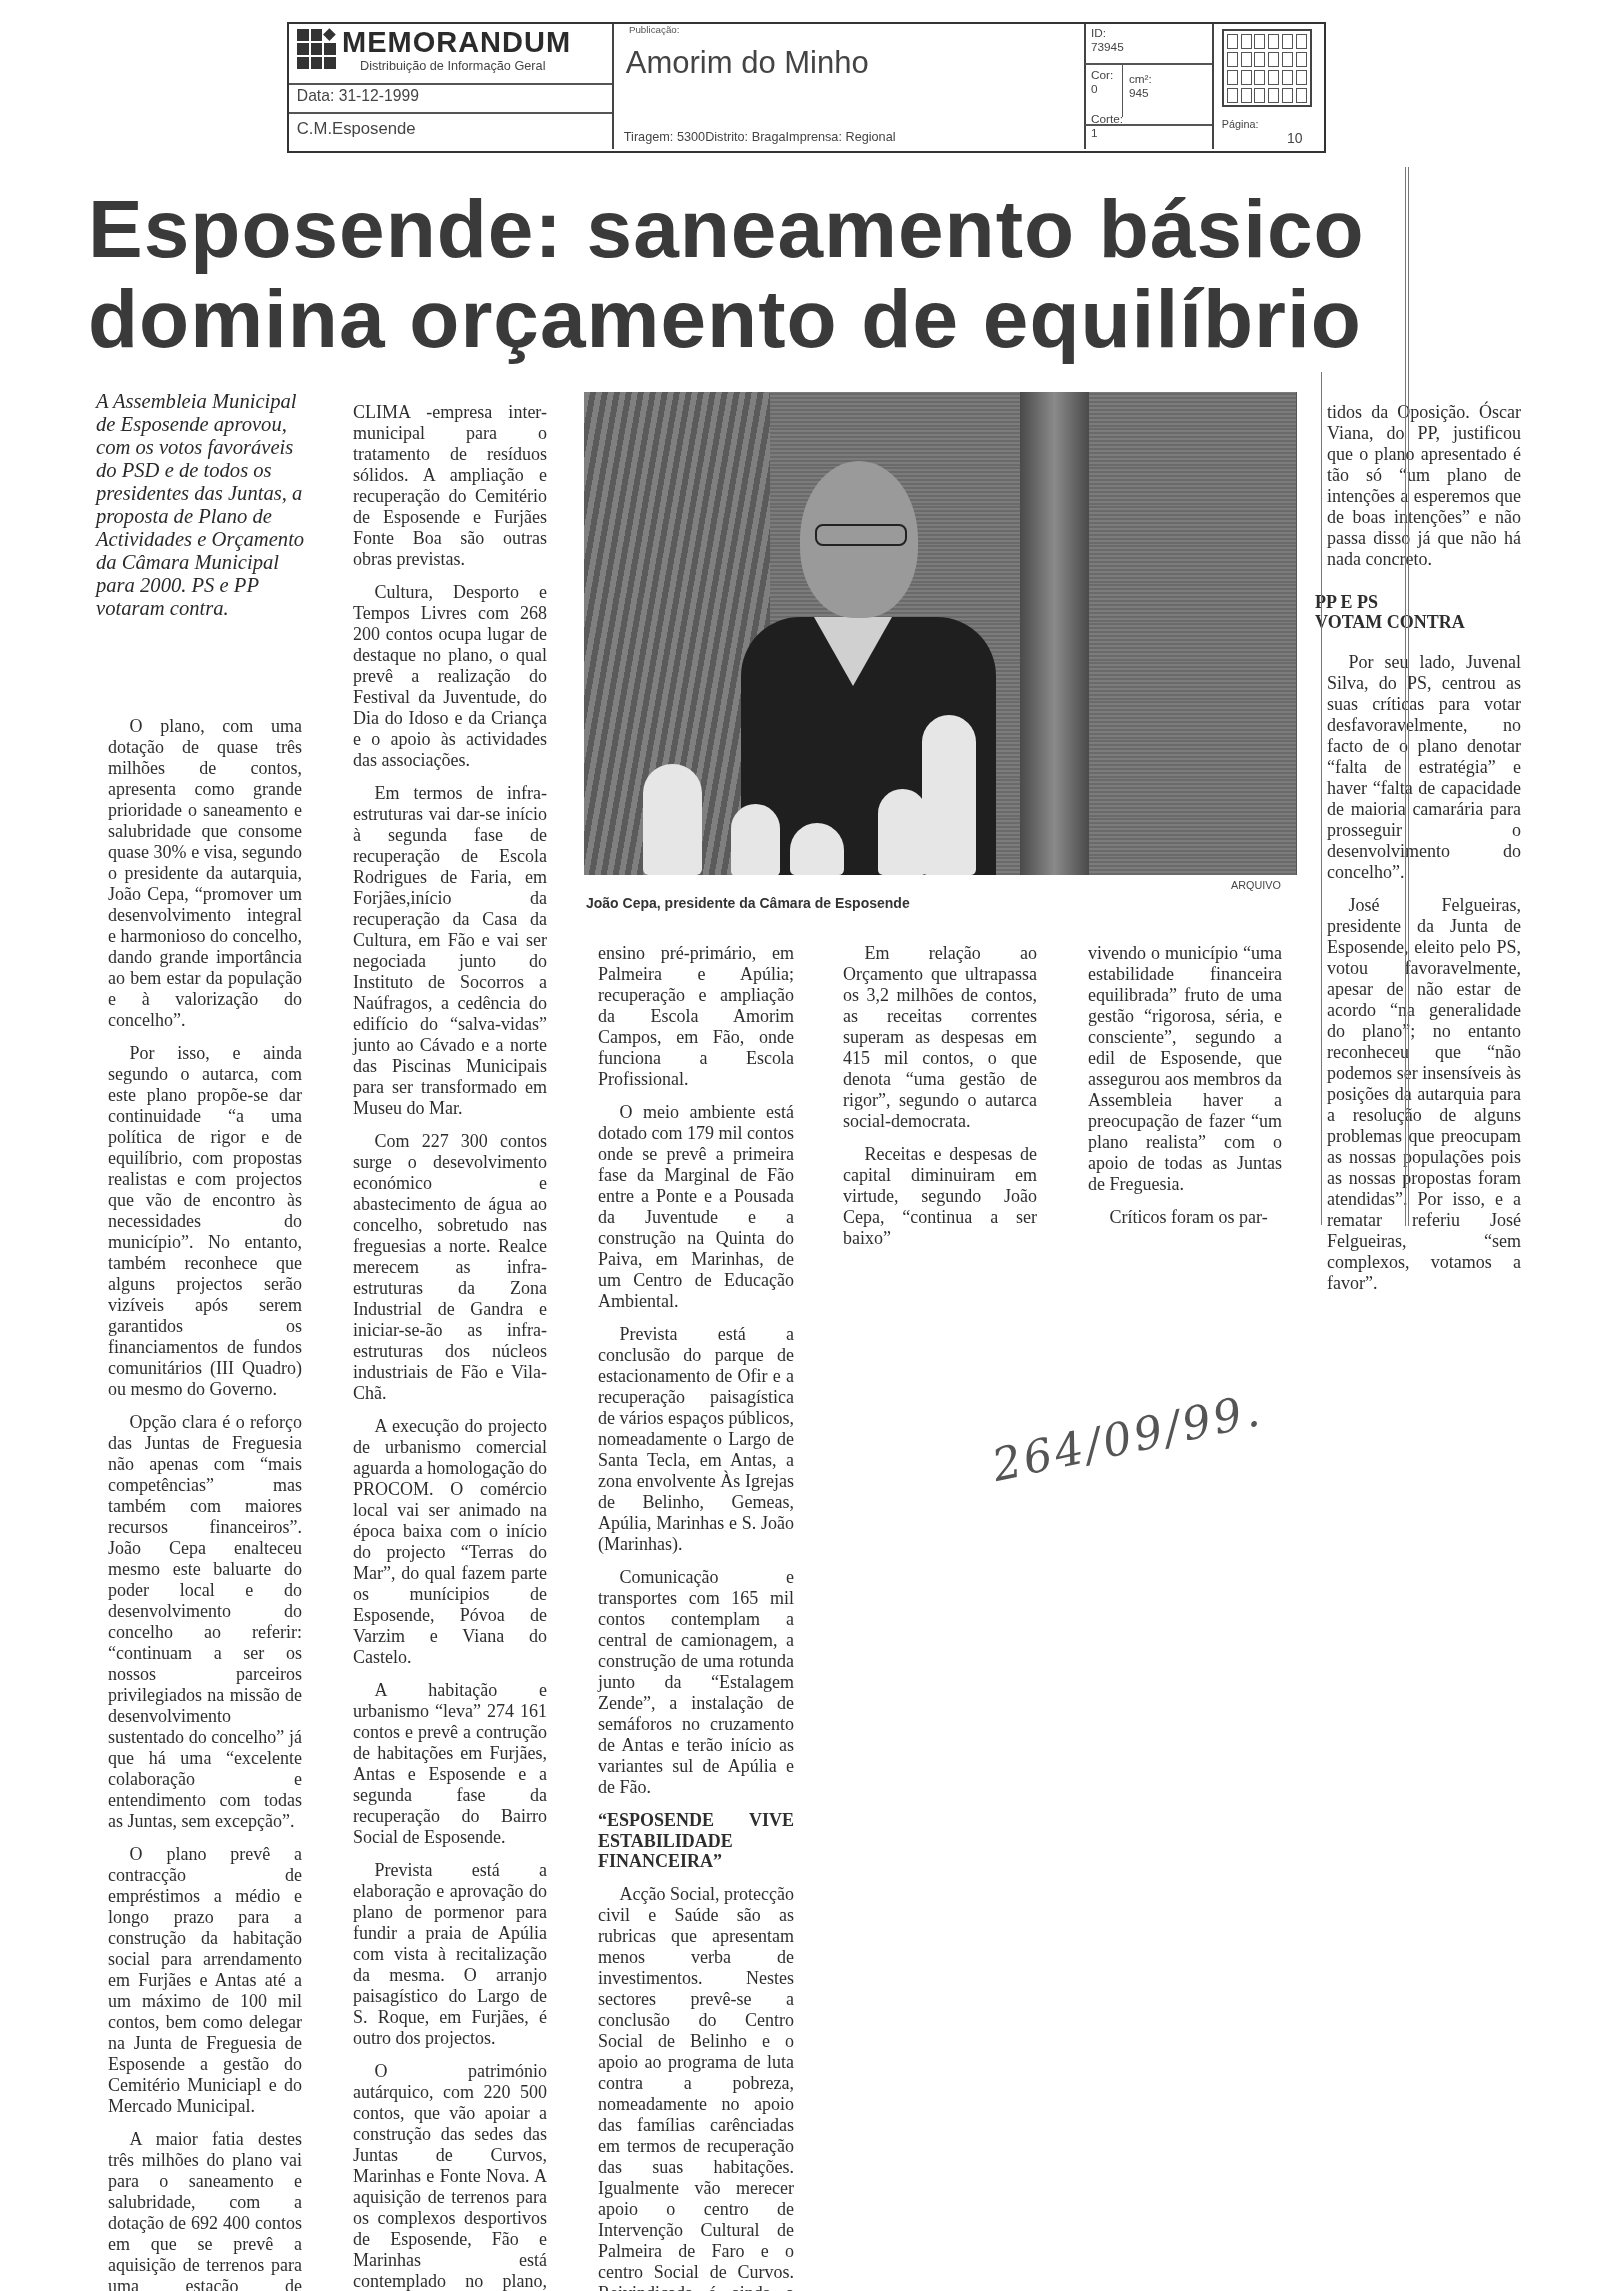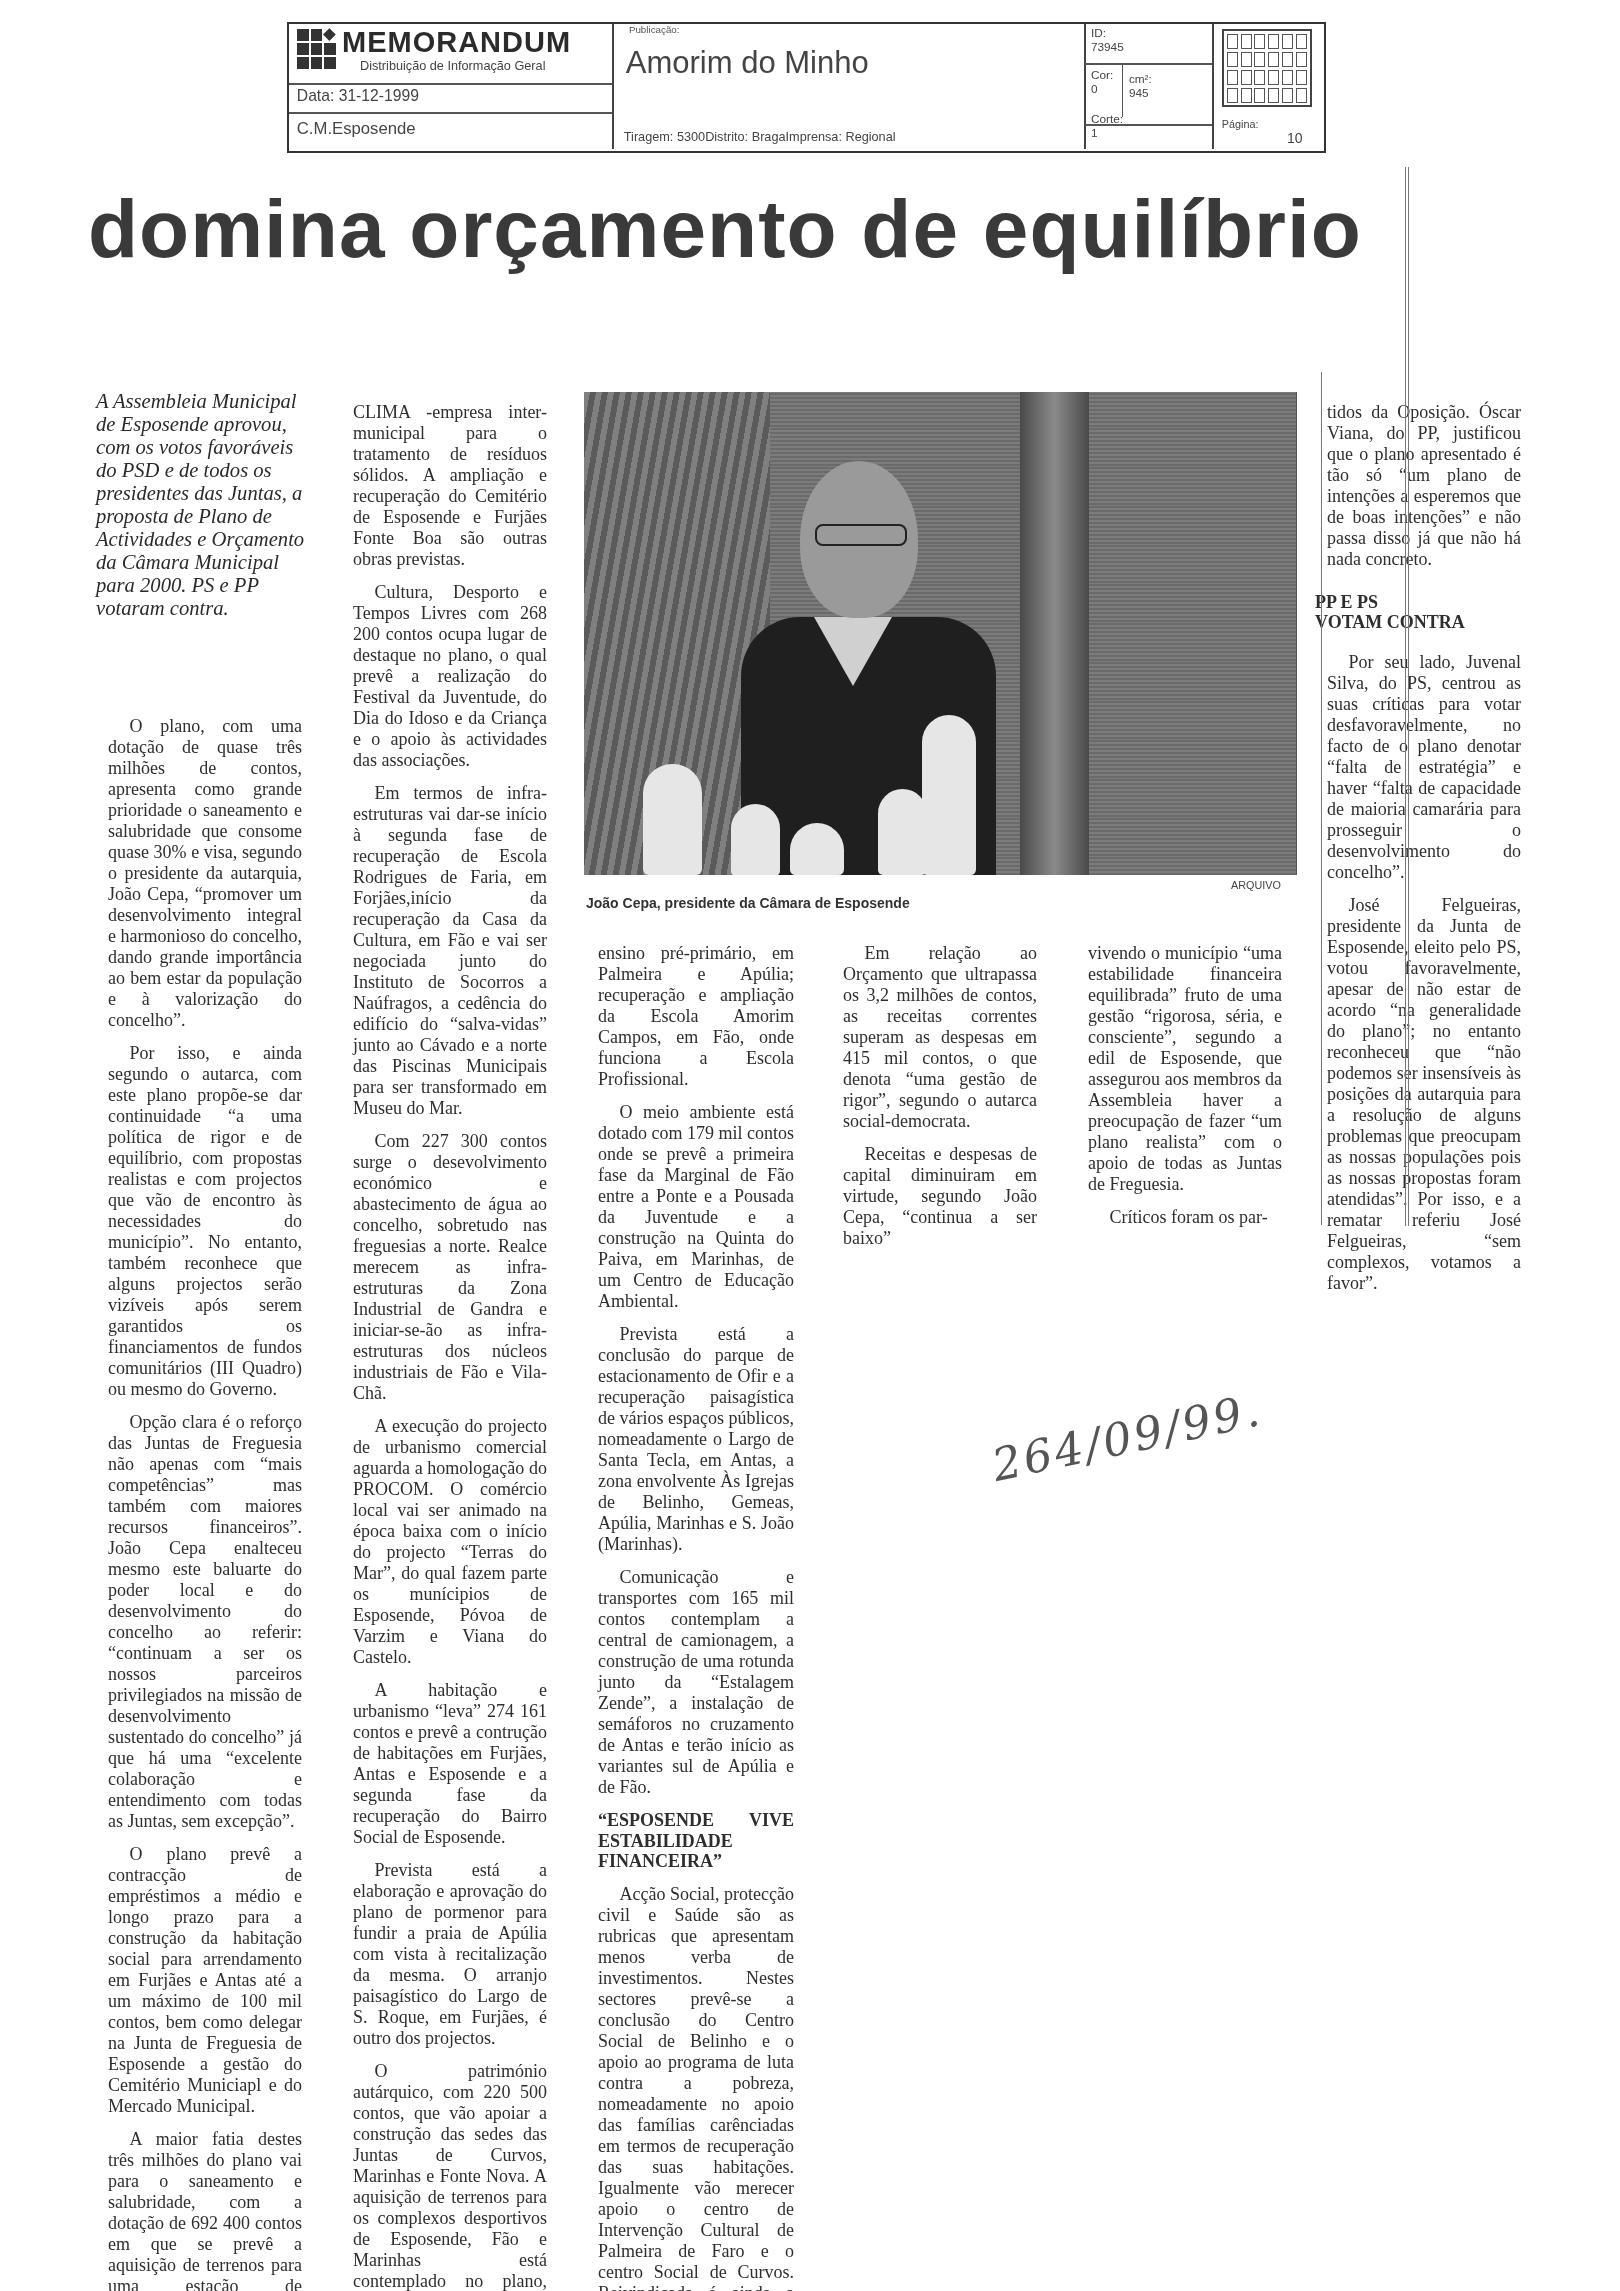--- a/index.html
+++ b/index.html
@@ -143,20 +143,21 @@
         <span></span>
         <span></span>
         <span></span>
     </div>
     <div class="page-label">Página:</div>
     <div class="page-num">10</div>
   </div>
 </div>
 
 <div class="headline">
+  <div>Esposende: saneamento básico</div>
   <div>domina orçamento de equilíbrio</div>
 </div>
 
 <div class="lead">A Assembleia Municipal de Esposende aprovou, com os votos favoráveis do PSD e de todos os presidentes das Juntas, a proposta de Plano de Actividades e Orçamento da Câmara Municipal para 2000. PS e PP votaram contra.</div>
 
 <div class="col" style="left:96px; top:704px; width:218px;">
   <p>O plano, com uma dotação de quase três milhões de contos, apresenta como grande prioridade o saneamento e salubridade que consome quase 30% e visa, segundo o presidente da autarquia, João Cepa, “promover um desenvolvimento integral e harmonioso do concelho, dando grande importância ao bem estar da população e à valorização do concelho”.</p>
   <p>Por isso, e ainda segundo o autarca, com este plano propõe-se dar continuidade “a uma política de rigor e de equilíbrio, com propostas realistas e com projectos que vão de encontro às necessidades do município”. No entanto, também reconhece que alguns projectos serão vizíveis após serem garantidos os financiamentos de fundos comunitários (III Quadro) ou mesmo do Governo.</p>
   <p>Opção clara é o reforço das Juntas de Freguesia não apenas com “mais competências” mas também com maiores recursos financeiros”. João Cepa enalteceu mesmo este baluarte do poder local e do desenvolvimento do concelho ao referir: “continuam a ser os nossos parceiros privilegiados na missão de desenvolvimento sustentado do concelho” já que há uma “excelente colaboração e entendimento com todas as Juntas, sem excepção”.</p>
   <p>O plano prevê a contracção de empréstimos a médio e longo prazo para a construção da habitação social para arrendamento em Furjães e Antas até a um máximo de 100 mil contos, bem como delegar na Junta de Freguesia de Esposende a gestão do Cemitério Municiapl e do Mercado Municipal.</p>

